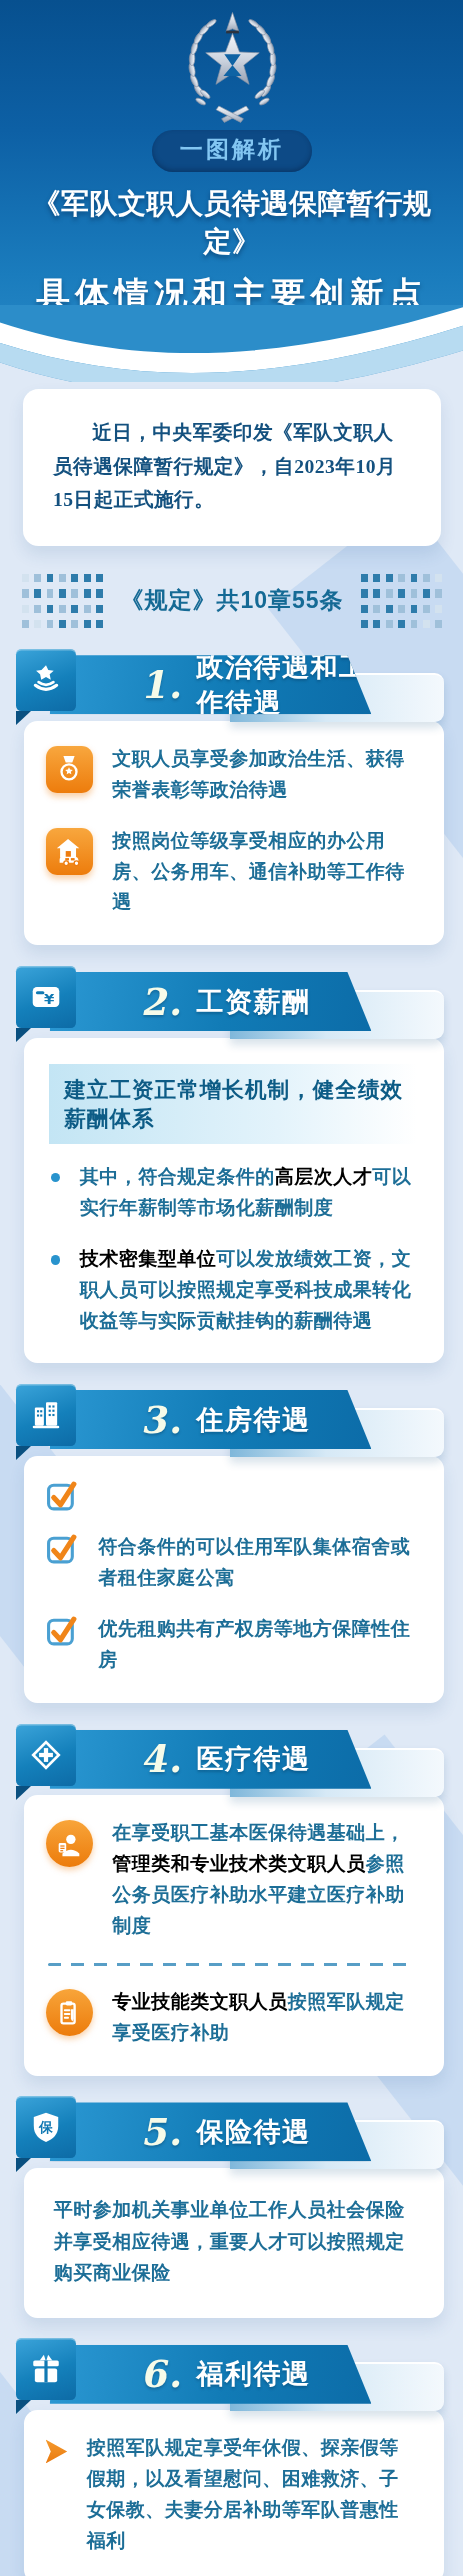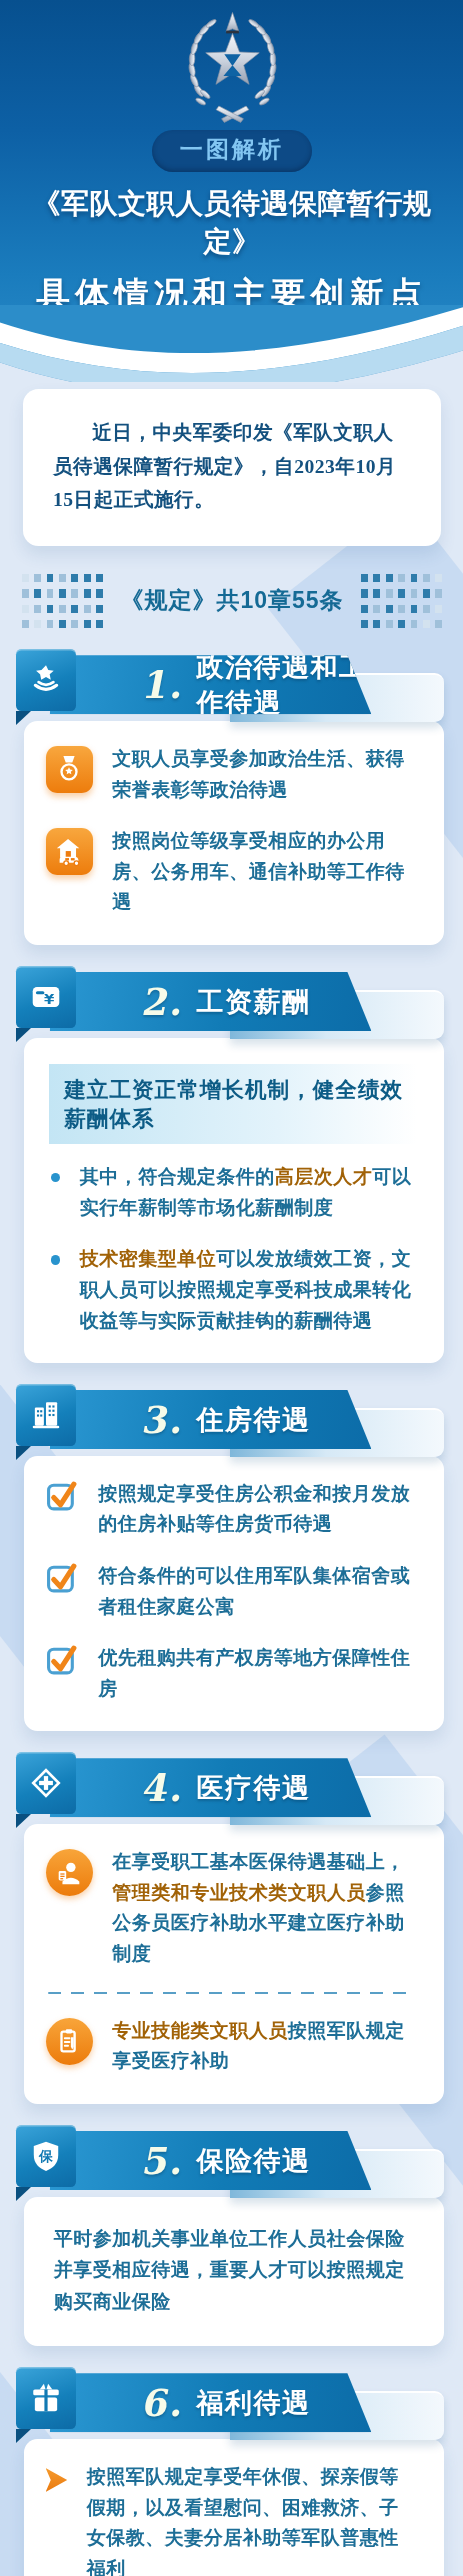--- a/index.html
+++ b/index.html
@@ -35,21 +35,21 @@
   .ribbon-back{position:absolute;left:50%;right:0;top:24px;height:47px;background:linear-gradient(90deg,#7fb7da 0%,#d6e9f6 45%,#f4f9fd 100%);border-top:2.1px solid rgba(255,255,255,.95);border-radius:0 9.3px 9.3px 0;box-shadow:0 5.2px 8.2px rgba(20,80,130,.16);}
   .ribbon{position:absolute;left:34px;right:73px;top:6.2px;height:59px;background:linear-gradient(100deg,#2b98d3 0%,#117bb6 55%,#0c6ca8 100%);clip-path:polygon(11.3px 0,calc(100% - 24px) 0,100% 100%,0 100%);display:flex;align-items:center;padding-left:94px;box-shadow:0 4.1px 7.2px rgba(10,70,120,.25);}
   .ribbon .num{color:#f6fbe9;font-family:"DejaVu Serif","Liberation Serif",serif;font-style:italic;font-weight:700;font-size:37px;margin-right:14.4px;text-shadow:0 2.1px 2.6px rgba(0,40,70,.3);}
   .ribbon .sec-title{color:#ffffff;font-weight:800;font-size:27px;letter-spacing:1.5px;text-shadow:0 2.1px 2.6px rgba(0,40,70,.3);}
   .icon-cube{position:absolute;left:0;top:0;width:60px;height:62px;background:linear-gradient(160deg,#3ba4da 0%,#1480bb 55%,#0d6ba6 100%);border-radius:5.2px;display:flex;align-items:center;justify-content:center;z-index:3;box-shadow:inset 0 1.5px 0 rgba(255,255,255,.35);}
   .icon-cube::after{content:"";position:absolute;left:0;top:100%;width:0;height:0;border-top:14.4px solid #0a5080;border-right:15.5px solid transparent;}
   .sec-card{background:#ffffff;border-radius:13.4px;margin:-6.2px 19.6px 0 24px;padding:23px 27px 27px 21.6px;box-shadow:0 8.2px 15.5px rgba(40,90,150,.12);}
   .sec-card .item{display:flex;align-items:flex-start;gap:19.6px;}
   .sec-card .item + .item{margin-top:20.6px;}
   .sec-card p{margin:0;flex:1;font-size:19px;font-weight:700;line-height:1.62;color:#1d6e97;letter-spacing:0.5px;}
-  .sec-card .em{color:#a16207;}
+  .sec-card .em{color:#000000;}
   .icon-app{flex:0 0 47px;width:47px;height:47px;border-radius:11.3px;background:linear-gradient(180deg,#f8a73e,#ed7c0c);display:flex;align-items:center;justify-content:center;box-shadow:0 3.1px 6.2px rgba(237,124,12,.35);margin-top:2.1px;}
   .icon-circle{flex:0 0 47px;width:47px;height:47px;border-radius:50%;display:flex;align-items:center;justify-content:center;margin-top:2.1px;}
   .icon-circle.orange{background:linear-gradient(180deg,#f8a53a,#ec7b0b);box-shadow:0 3.1px 6.2px rgba(237,124,12,.35);}
   .hl{background:linear-gradient(90deg,#c3e5f4 0%,#e3f3fb 62%,rgba(227,243,251,0) 100%);padding:11.3px 4.1px 11.3px 15.5px;margin:3.1px 0 5.2px 3.1px;}
   .hl span{font-size:21.6px;font-weight:800;color:#0d5c86;letter-spacing:1px;}
   .item.bullet .dot{flex:0 0 9.3px;width:9.3px;height:9.3px;border-radius:50%;background:#2893cd;margin-top:11.3px;margin-left:5.2px;}
   .item.bullet{margin-top:17.5px;}
   .item.check .checkbox{flex:0 0 33px;width:33px;height:33px;margin-top:0;}
   .item.arrow .arrow-glyph{flex:0 0 21.6px;width:21.6px;height:24px;background:linear-gradient(180deg,#f59b2e,#ea7a10);clip-path:polygon(0 0,100% 50%,0 100%,24% 50%);margin-top:6.2px;}
   .dashed{height:2.6px;margin:21.6px 2.1px;background:repeating-linear-gradient(90deg,#2e86b8 0 13.4px,transparent 13.4px 23px);opacity:.8;border-radius:1.5px;}
@@ -290,21 +290,20 @@
           </div>
         </div>
         <div class="sec-card">
           <div class="item check">
             <span class="checkbox" style="display: flex; align-items: center; justify-content: center;">
               <svg width="33" height="33" viewBox="0 0 64 64">
                 <rect x="5" y="12" width="46" height="46" rx="10" fill="#ffffff" stroke="#4aa0d2" stroke-width="6"></rect>
                 <path d="M15 36 L28 50 L54 10" fill="none" stroke="#f08519" stroke-width="10" stroke-linecap="round" stroke-linejoin="round"></path>
               </svg>
             </span>
-            <p><span>按照规定享受住房公积金和按月发放的住房补贴等住房货币待遇</span></p>
           </div>
           <div class="item check">
             <span class="checkbox" style="display: flex; align-items: center; justify-content: center;">
               <svg width="33" height="33" viewBox="0 0 64 64">
                 <rect x="5" y="12" width="46" height="46" rx="10" fill="#ffffff" stroke="#4aa0d2" stroke-width="6"></rect>
                 <path d="M15 36 L28 50 L54 10" fill="none" stroke="#f08519" stroke-width="10" stroke-linecap="round" stroke-linejoin="round"></path>
               </svg>
             </span>
             <p><span>符合条件的可以住用军队集体宿舍或者租住家庭公寓</span></p>
           </div>

